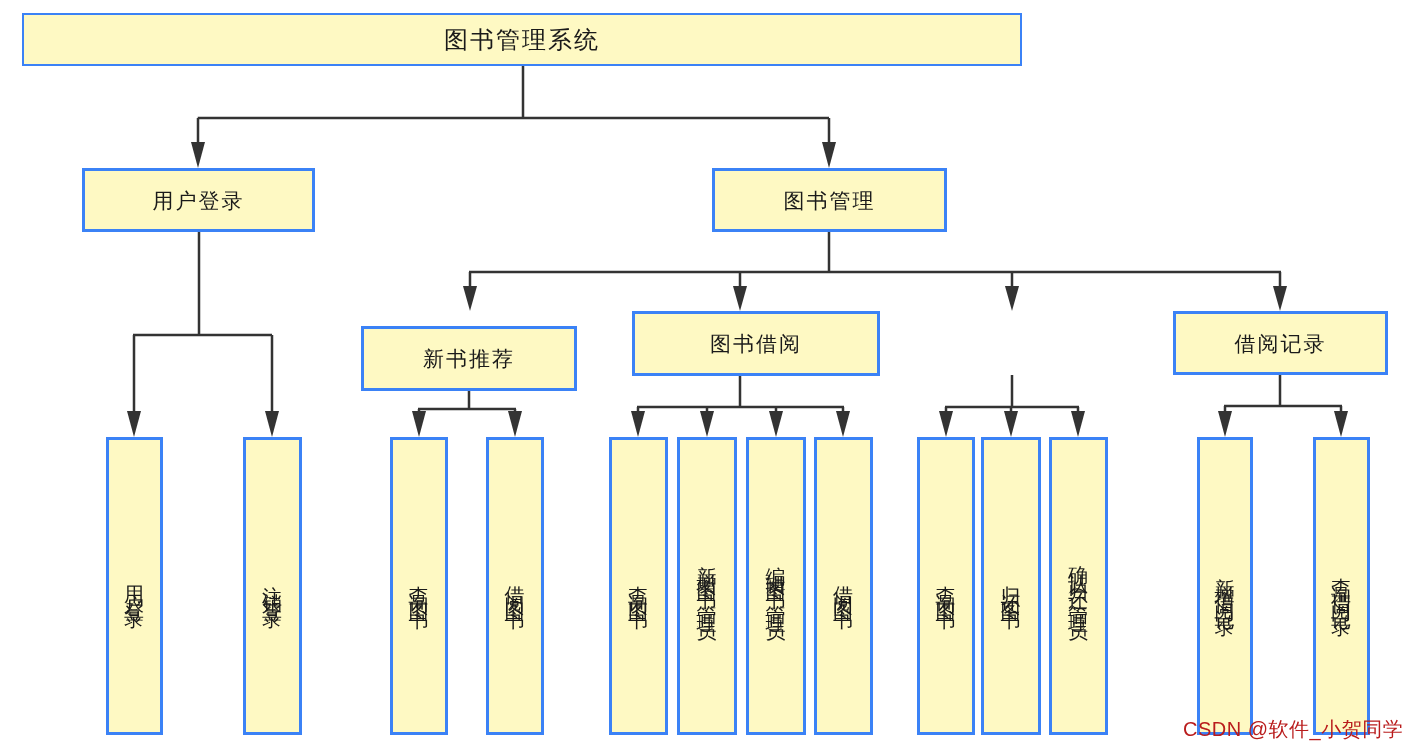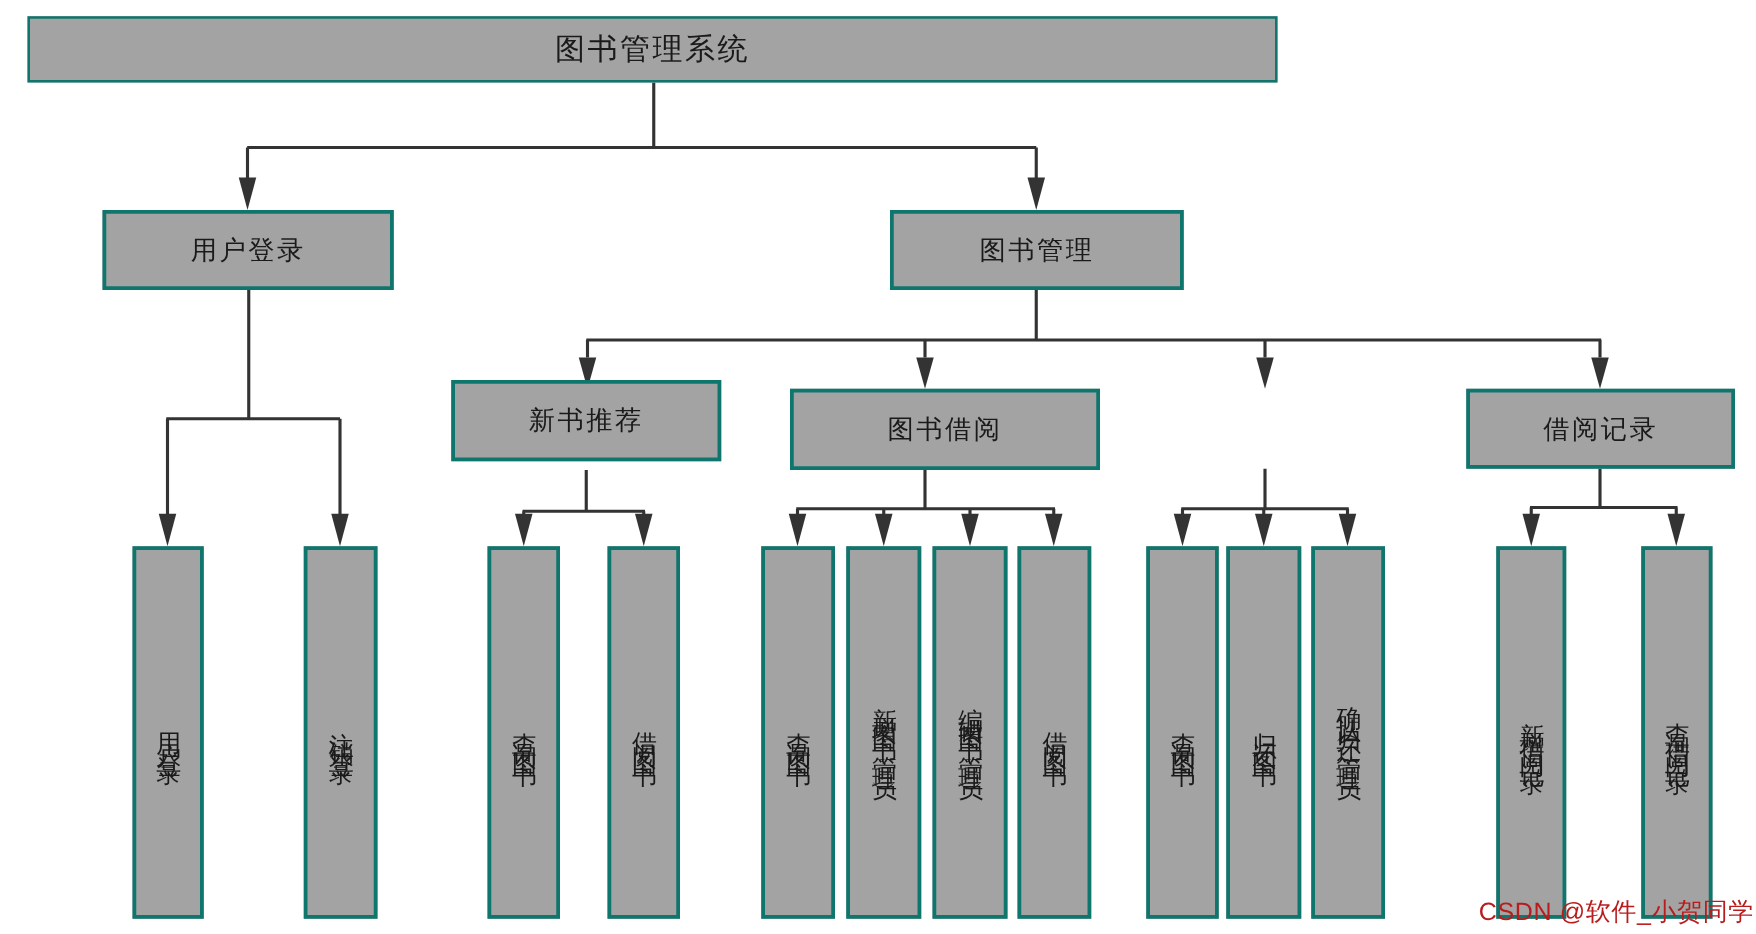--- a/index.html
+++ b/index.html
@@ -22,22 +22,22 @@
     stroke-width: 2.5;
     fill: none;
   }
   .connector-layer polygon {
     fill: #333333;
     stroke: none;
   }
   .box {
     position: absolute;
     box-sizing: border-box;
-    background: #a3a3a3;
-    border: 3px solid #0f766e;
+    background: #fef9c3;
+    border: 3px solid #3b82f6;
     display: flex;
     align-items: center;
     justify-content: center;
     text-align: right;
   }
   .h-box {
     font-size: 21px;
     letter-spacing: 2px;
     line-height: 1;
   }
@@ -103,21 +103,21 @@
     <path d="M1280 375 V407 M1224 406 H1342 M1225 406 V413 M1341 406 V413"></path>
     <polygon points="1218,411 1232,411 1225,437"></polygon>
     <polygon points="1334,411 1348,411 1341,437"></polygon>
   </svg>
 
   <div class="box h-box root-box" style="left:22px; top:13px; width:1000px; height:53px;">图书管理系统</div>
 
   <div class="box h-box" style="left:82px; top:168px; width:233px; height:64px;">用户登录</div>
   <div class="box h-box" style="left:712px; top:168px; width:235px; height:64px;">图书管理</div>
 
-  <div class="box h-box" style="left:361px; top:304px; width:216px; height:65px;">新书推荐</div>
+  <div class="box h-box" style="left:361px; top:326px; width:216px; height:65px;">新书推荐</div>
   <div class="box h-box" style="left:632px; top:311px; width:248px; height:65px;">图书借阅</div>
   <div class="box h-box" style="left:1173px; top:311px; width:215px; height:64px;">借阅记录</div>
 
   <div class="box v-box" style="left:106px; top:437px; width:57px; height:298px;">用户登录</div>
   <div class="box v-box" style="left:243px; top:437px; width:59px; height:298px;">注销登录</div>
 
   <div class="box v-box" style="left:390px; top:437px; width:58px; height:298px;">查询图书</div>
   <div class="box v-box" style="left:486px; top:437px; width:58px; height:298px;">借阅图书</div>
 
   <div class="box v-box" style="left:609px; top:437px; width:59px; height:298px;">查询图书</div>

